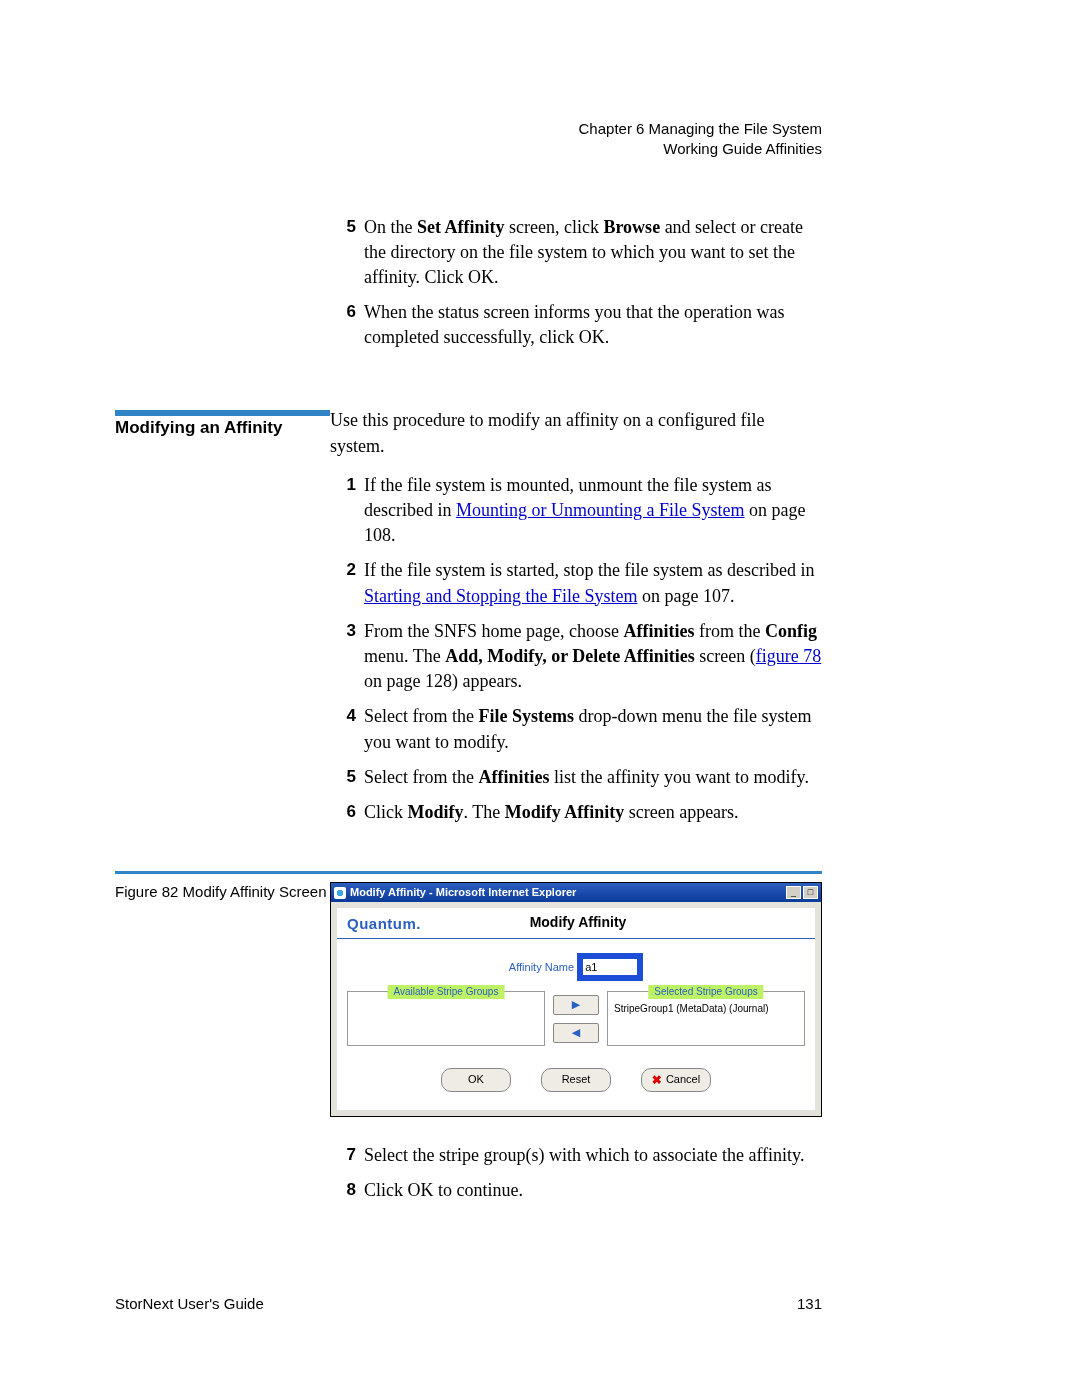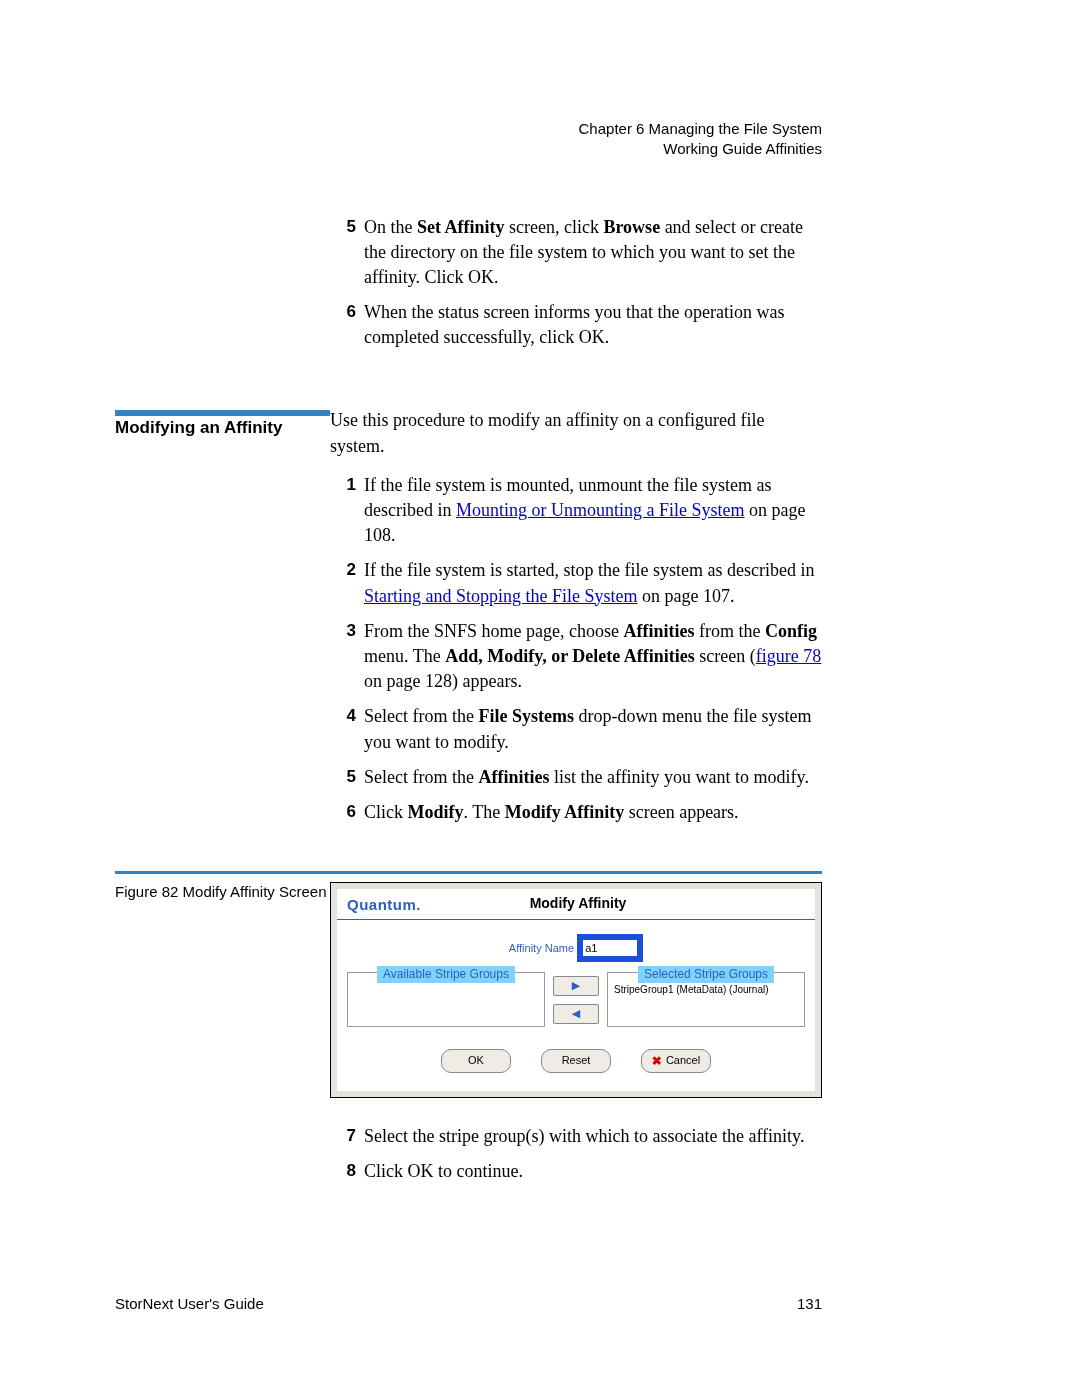--- a/index.html
+++ b/index.html
@@ -174,24 +174,24 @@
     box-sizing: border-box;
     position: relative;
     padding: 4px 6px;
     font-size: 10px;
   }
   .fbox .legend {
     position: absolute;
     top: -7px;
     left: 50%;
     transform: translateX(-50%);
-    background: #7dd3fc;
+    background: #bef264;
     padding: 0 6px;
     color: #2b5fc0;
-    font-size: 12px;
+    font-size: 10px;
     white-space: nowrap;
   }
   .movebtns {
     width: 46px;
     display: flex;
     flex-direction: column;
     justify-content: center;
     gap: 8px;
   }
   .smbtn {
@@ -300,20 +300,30 @@
   </div>
 
   <div class="row blue-rule-row">
     <div class="leftcol">
       <div class="blue-rule"></div>
       <div class="figcap"><span>Figure 82</span><span>  Modify Affinity Screen</span></div>
     </div>
     <div class="rightcol">
       <div class="blue-rule"></div>
       <div class="ie-window">
+        <div class="ie-titlebar">
+          <div class="ttl">
+              <span class="ie-eicon"></span>
+              <span>Modify Affinity - Microsoft Internet Explorer</span>
+            </div>
+          <div class="ie-wbtns">
+            <div class="ie-wbtn">_</div>
+            <div class="ie-wbtn">□</div>
+          </div>
+        </div>
         <div class="qpanel">
           <div class="qhead">
             <div class="qbrand">Quantum.</div>
             <div class="qtitle">Modify Affinity</div>
             <div style="width:70px"></div>
           </div>
           <div class="qform">
             <div class="afname">
               <span>Affinity Name</span>
               <input type="text" value="a1" style="">

